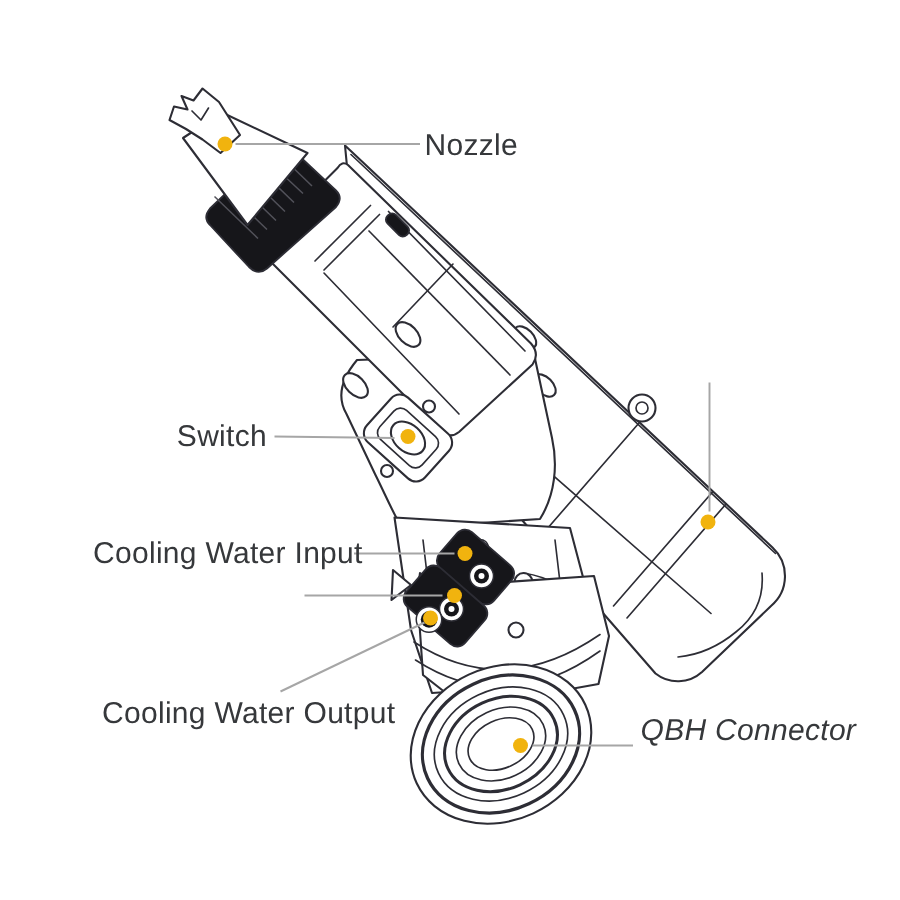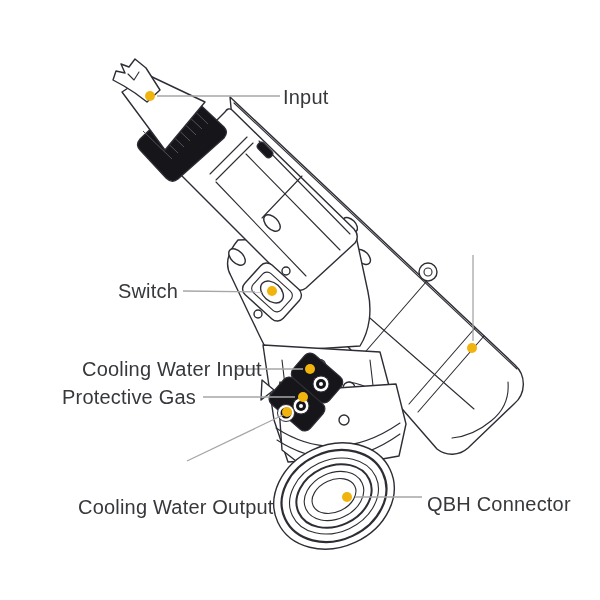--- a/index.html
+++ b/index.html
@@ -8,24 +8,24 @@
     font-family:"Liberation Sans","DejaVu Sans",sans-serif;
   }
   #art{position:absolute;left:0;top:0;}
   .label{
     position:absolute;white-space:nowrap;font-size:20px;line-height:22px;
     color:#36383B;transform:translateY(-50%);letter-spacing:0.2px;
   }
   .lbl-0{left:283px;top:97px;}
   .lbl-1{left:417px;top:243px;}
   .lbl-2{right:422px;top:291px;text-align:center;}
-  .lbl-3{left:62px;top:369px;margin-left:20px;}
+  .lbl-3{left:62px;top:369px;}
   .lbl-4{left:62px;top:397px;}
-  .lbl-5{left:78px;top:476px;margin-top:31px;}
-  .lbl-6{left:427px;top:504px;}
+  .lbl-5{left:68px;top:476px;}
+  .lbl-6{left:427px;top:487px;font-style:italic;}
   .outline{fill:#fff;stroke:#2D2D35;stroke-width:1.4;stroke-linejoin:round;stroke-linecap:round;}
   .detail{fill:none;stroke:#2D2D35;stroke-width:1.1;stroke-linejoin:round;stroke-linecap:round;}
   .blk{fill:#16161A;stroke:#2D2D35;stroke-width:1.2;stroke-linejoin:round;}
   .knurl{stroke:#52525A;stroke-width:1;}
   .leader{stroke-width:1.3;fill:none;}
 </style>
 </head>
 <body>
 
 <div id="stage">
@@ -161,19 +161,18 @@
       <circle r="5" cx="150" cy="96" fill="#F1B30E"></circle>
       <circle r="5" cx="472" cy="348" fill="#F1B30E"></circle>
       <circle r="5" cx="272" cy="291" fill="#F1B30E"></circle>
       <circle r="5" cx="310" cy="369" fill="#F1B30E"></circle>
       <circle r="5" cx="303" cy="397" fill="#F1B30E"></circle>
       <circle r="5" cx="287" cy="412" fill="#F1B30E"></circle>
       <circle r="5" cx="347" cy="497" fill="#F1B30E"></circle>
     </g>
   </svg>
 
-  <div class="label lbl-0">Input</div>
+  <div class="label lbl-0">Nozzle</div>
   <div class="label lbl-2">Switch</div>
   <div class="label lbl-3">Cooling Water Input</div>
-  <div class="label lbl-4">Protective Gas</div>
   <div class="label lbl-5">Cooling Water Output</div>
   <div class="label lbl-6">QBH Connector</div>
 </div>
 
 </body></html>

